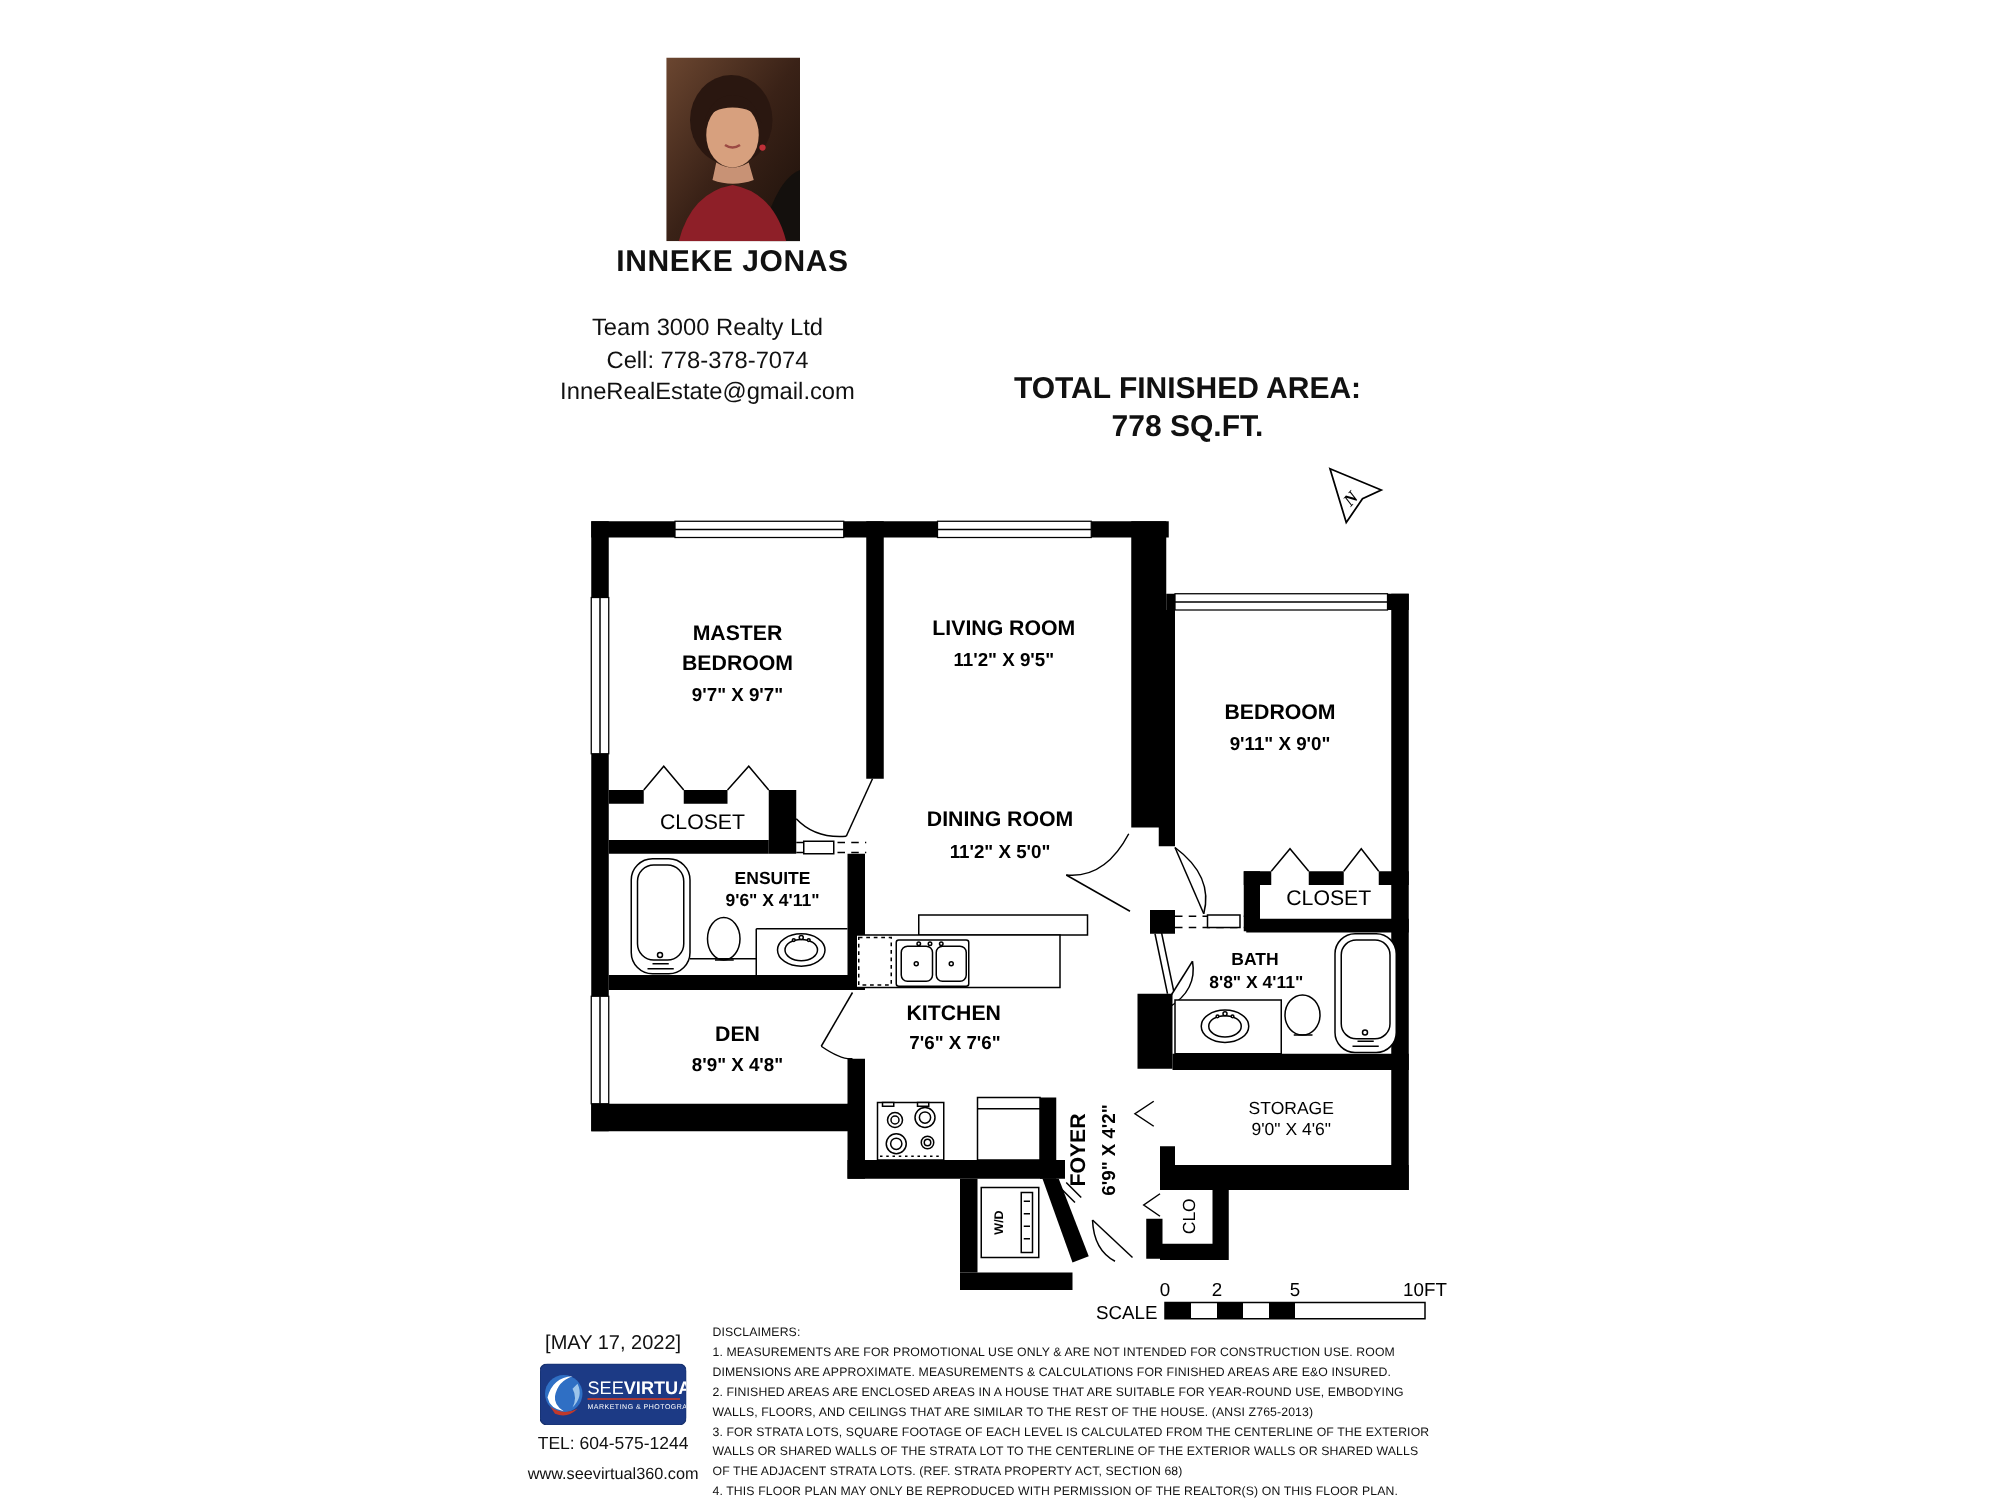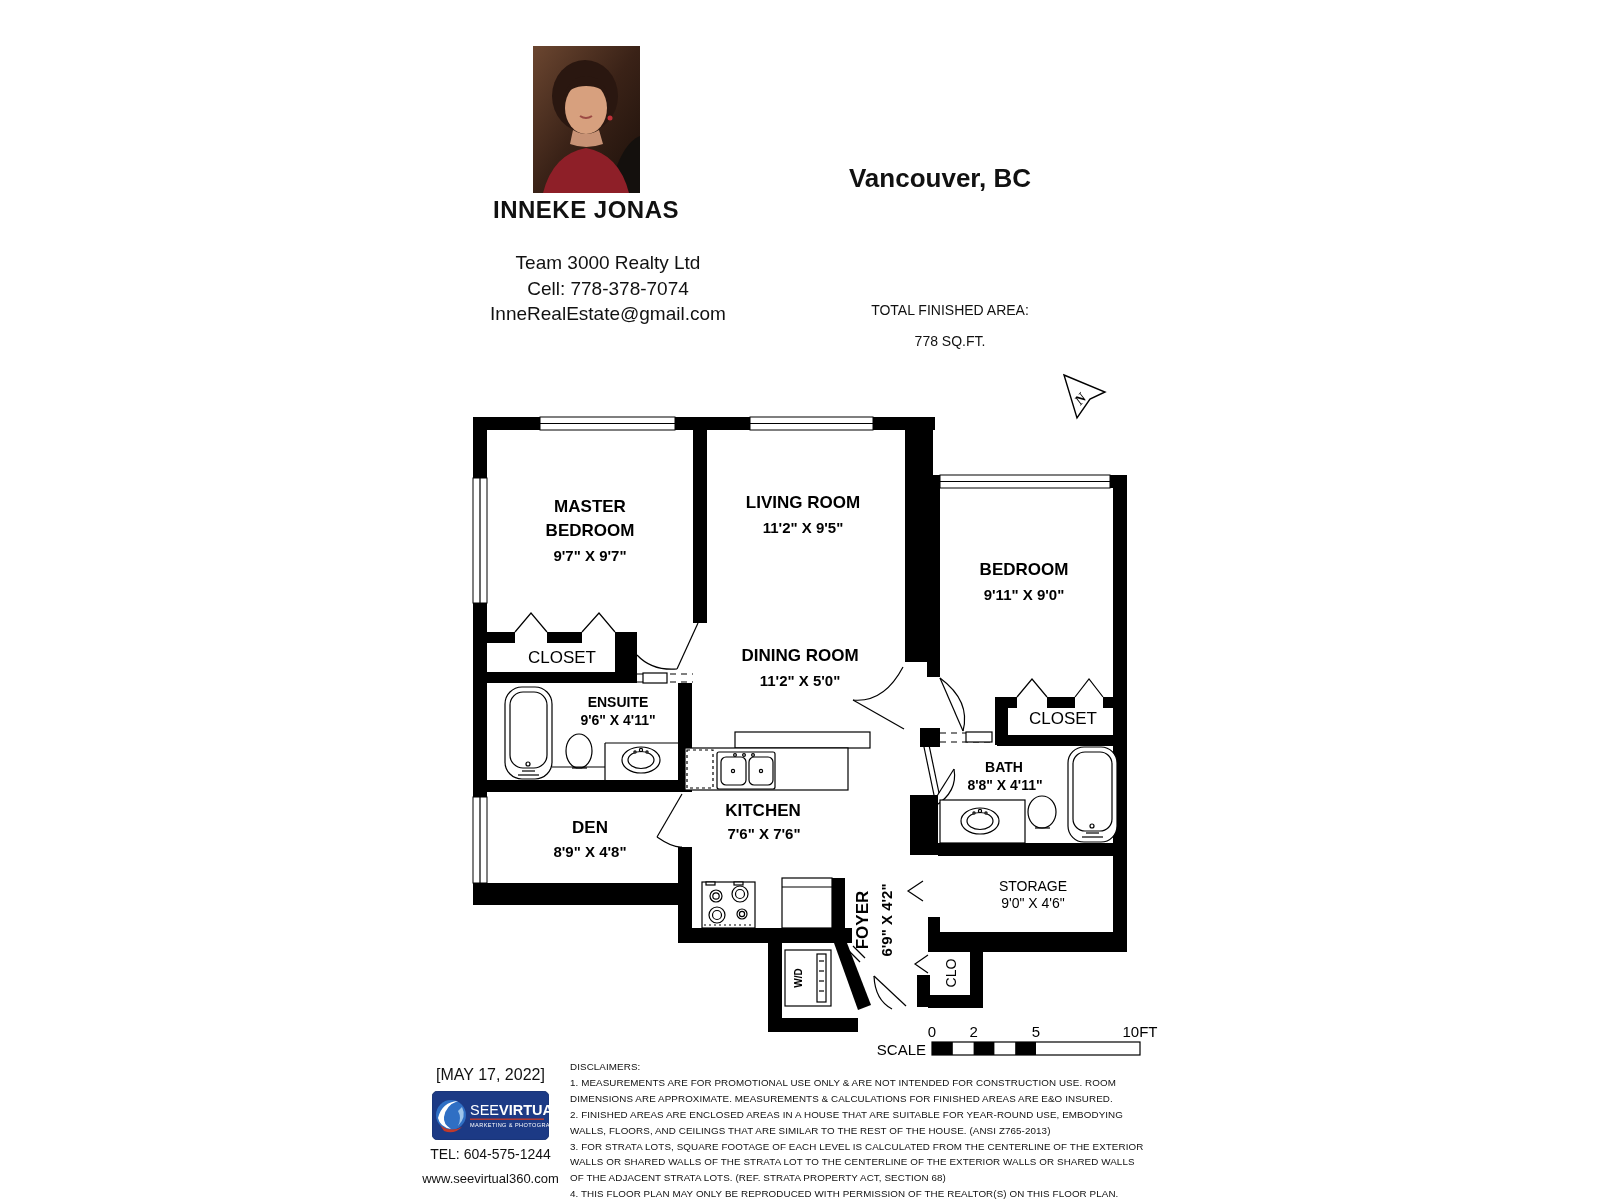--- a/index.html
+++ b/index.html
@@ -1,23 +1,23 @@
 <!DOCTYPE html>
 <html><head>
 <meta charset="utf-8">
 <style>
   html,body{margin:0;padding:0;background:#fff;}
   .page{position:relative;width:1600px;height:1200px;background:#fff;overflow:hidden;
         font-family:"Liberation Sans",sans-serif;color:#111;outline:1px solid #d8d8d8;}
   .abs{position:absolute;}
   .ctr{text-align:center;}
   .agent-name{left:440px;top:196px;width:292px;font-size:24px;font-weight:bold;letter-spacing:.5px;}
-  .contact{left:452px;top:250px;width:312px;font-size:19px;line-height:25.5px;}
+  .contact{left:410px;top:250px;width:312px;font-size:19px;line-height:25.5px;}
   .address{left:720px;top:160px;width:440px;font-size:26px;font-weight:bold;line-height:36px;}
-  .area{left:770px;top:295px;width:360px;font-size:14px;font-weight:normal;line-height:31px;}
+  .area{left:770px;top:295px;width:360px;font-size:24px;font-weight:bold;line-height:31px;}
   .date{left:418px;top:1066px;width:145px;font-size:16px;}
   .tel{left:408px;top:1146px;width:165px;font-size:14px;}
   .site{left:404px;top:1171px;width:173px;font-size:13px;}
   .disc{left:570px;top:1059px;width:576px;font-size:9.8px;line-height:15.9px;letter-spacing:.1px;}
   .disc div{margin:0;}
   svg text{font-family:"Liberation Sans",sans-serif;}
   .rm{font-size:17px;font-weight:bold;}
   .rd{font-size:15px;font-weight:bold;}
   .rm-s{font-size:14px;font-weight:bold;}
   .cl{font-size:17px;font-weight:normal;}
@@ -54,21 +54,20 @@
 </div>
 
 <div class="abs ctr agent-name">INNEKE JONAS</div>
 <div class="abs ctr contact">
   <div>Team 3000 Realty Ltd</div>
   <div>Cell: 778-378-7074</div>
   <div>InneRealEstate@gmail.com</div>
 </div>
 
 <div class="abs ctr address">
-  <div>Vancouver, BC</div>
 </div>
 
 <div class="abs ctr area">
   <div>TOTAL FINISHED AREA:</div>
   <div>778 SQ.FT.</div>
 </div>
 
 <div class="abs" style="left:440px;top:360px;width:720px;height:710px;">
 <svg width="720" height="710" viewBox="0 0 720 710">
 

